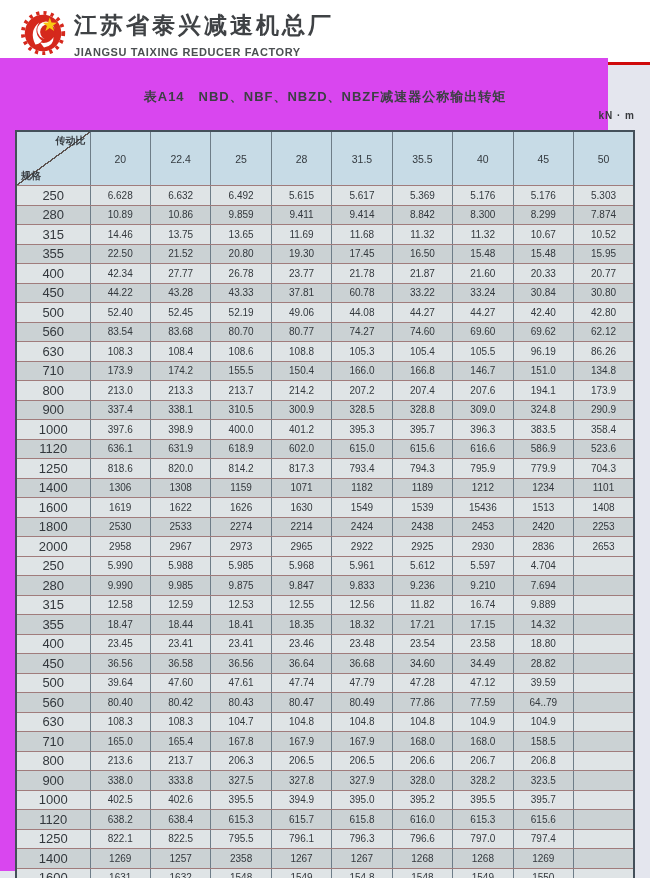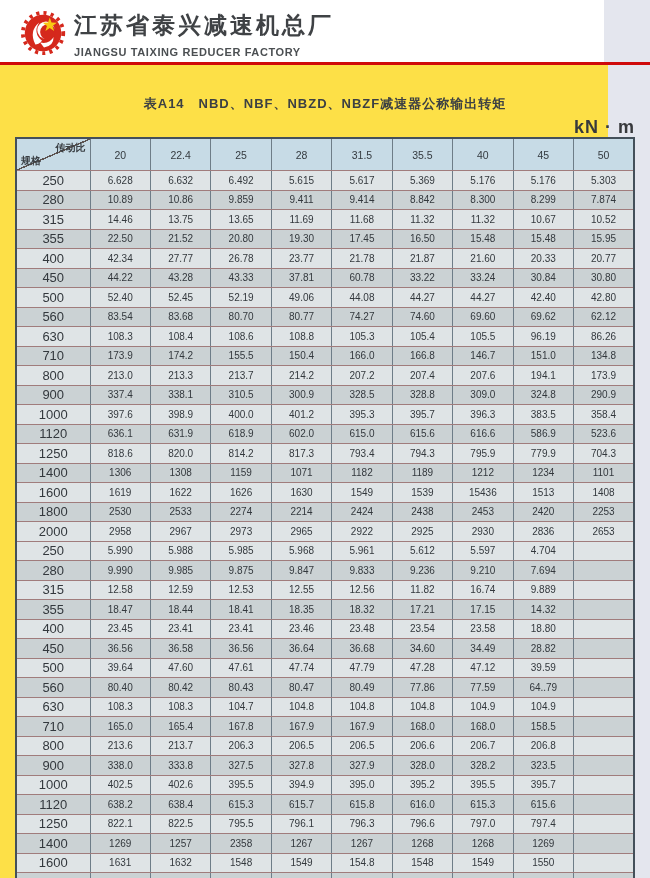--- a/index.html
+++ b/index.html
@@ -1,43 +1,43 @@
 <!DOCTYPE html>
 <html><head>
 <meta charset="utf-8">
 <style>
   html,body{margin:0;padding:0;}
   body{width:650px;height:878px;position:relative;
        font-family:"Liberation Sans","DejaVu Sans",sans-serif;
        background:#e4e6ee;overflow:hidden;}
 
   
-  .letterhead{position:absolute;top:0;left:0;width:604px;height:62px;background:#ffffff;}
+  .letterhead{position:absolute;top:0;left:0;width:650px;height:62px;background:#ffffff;}
   .logo{position:absolute;left:20px;top:8px;width:48px;height:50px;}
   .names{position:absolute;left:74px;top:12px;}
   .company-cn{font-size:23px;font-weight:bold;color:#3f4245;letter-spacing:3px;line-height:26px;}
   .company-en{font-size:11px;font-weight:bold;color:#4b4f52;letter-spacing:0.6px;margin-top:8px;}
   .redline{position:absolute;top:62px;left:0;width:650px;height:3px;background:#cf0a0a;}
 
   
-  .doc{position:absolute;top:65px;left:0;width:608px;height:813px;background:#fde047;}
+  .doc{position:absolute;top:58px;left:0;width:608px;height:813px;background:#d946ef;}
   .tbl-title{position:absolute;top:30px;left:0;width:650px;text-align:center;
              font-size:13px;font-weight:bold;color:#3c4043;letter-spacing:1px;}
   .unit{position:absolute;top:52px;left:15px;width:620px;text-align:right;
-        font-size:18px;font-weight:bold;color:#37393c;letter-spacing:1px;}
+        font-size:10px;font-weight:bold;color:#37393c;letter-spacing:1px;}
 
   
   table.torque{position:absolute;top:72px;left:15px;width:620px;border-collapse:collapse;
                table-layout:fixed;border:2px solid #44505a;}
   table.torque th,table.torque td{border-left:1px solid #6e7d88;border-right:1px solid #6e7d88;
                border-top:1px solid #a07c7c;border-bottom:1px solid #a07c7c;
                text-align:center;vertical-align:middle;overflow:hidden;white-space:nowrap;}
   table.torque col.c-spec{width:74px;}
   thead th{background:#c7dbe6;height:29px;font-size:10.5px;font-weight:normal;color:#343a3f;}
-  thead th.corner{position:relative;padding:1px;
+  thead th.corner{position:relative;padding:12px;
       background-image:linear-gradient(to bottom right,
         rgba(0,0,0,0) calc(50% - 0.7px), #5d5350 calc(50% - 0.7px),
         #5d5350 calc(50% + 0.7px), rgba(0,0,0,0) calc(50% + 0.7px)),
         linear-gradient(#c7dbe6,#c7dbe6);margin-top:14px;}
   .corner-top{position:absolute;top:2px;right:4px;font-size:10px;font-weight:bold;color:#3a3f44;}
   .corner-bottom{position:absolute;bottom:2px;left:4px;font-size:10px;font-weight:bold;color:#3a3f44;}
   tbody td{height:16.5px;font-size:10px;color:#33383d;}
   tbody td.spec{font-size:13px;color:#33383d;}
   tbody tr.light td{background:#dfe4e6;}
   tbody tr.dark  td{background:#cbd2d4;}

